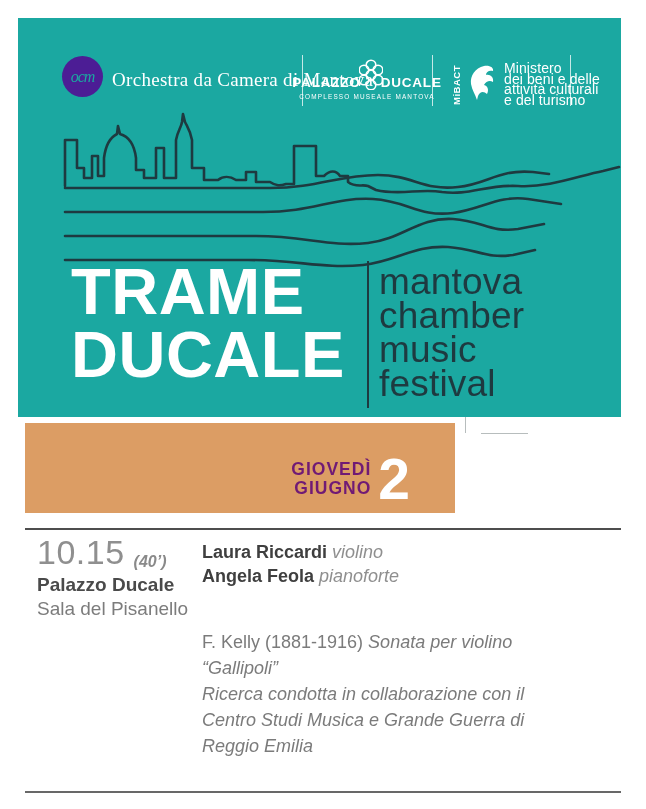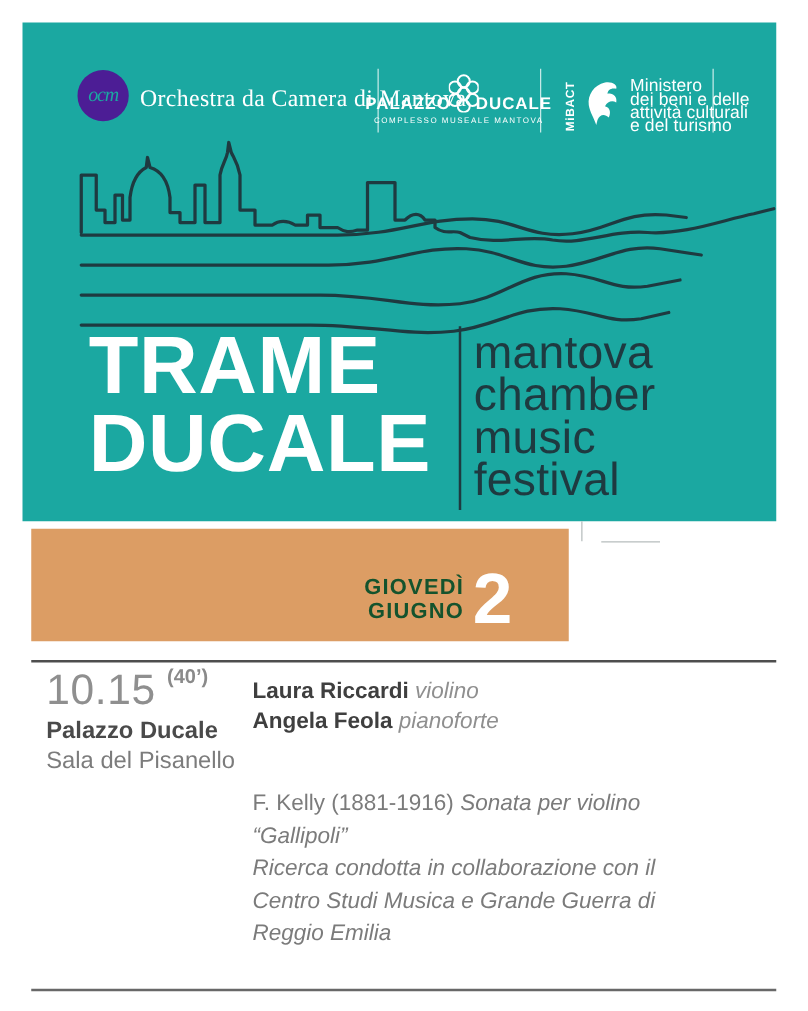--- a/index.html
+++ b/index.html
@@ -86,39 +86,39 @@
   .date-band {
     position:absolute; left:25px; top:423px; width:430px; height:90px;
     background:#DC9D64;
   }
   .band-inner {
     position:absolute; right:45px; top:32px;
     display:flex; align-items:center; gap:7px;
   }
   .weekday-col {
     display:flex; flex-direction:column; align-items:flex-end;
-    color:#14532d; font-size:17.5px; font-weight:600; letter-spacing:1px;
+    color:#701a75; font-size:17.5px; font-weight:600; letter-spacing:1px;
     line-height:19px;
   }
   .day-number {
     color:#ffffff; font-size:57px; font-weight:600; line-height:48px;
   }
   .mark-v { position:absolute; left:465px; top:417px; width:1px; height:16px; background:#b7bdbd; }
   .mark-h { position:absolute; left:481px; top:433px; width:47px; height:1px; background:#b7bdbd; }
 
   
   .rule { position:absolute; left:25px; width:596px; height:2px; }
   .rule-top { top:528px; background:#4e4e4e; }
   .rule-bottom { top:791px; background:#686868; }
 
   .left-col { position:absolute; left:37px; top:533px; width:165px; }
-  .time-row { display:flex; align-items:flex-start; }
+  .time-row { display:flex; align-items:flex-end; }
   .time-text { font-size:34px; color:#8f8f8f; letter-spacing:0.5px; line-height:38px; }
   .duration-text {
-    font-size:16px; color:#8a8a8a; font-weight:700;
+    font-size:16px; color:#8a8a8a; font-style:italic; font-weight:700;
     margin-left:9px;
   }
   .venue-text { font-size:19px; font-weight:700; color:#4a4a4a; line-height:24px; margin-top:2px; }
   .room-text { font-size:19px; color:#7c7c7c; line-height:24px; }
 
   .performers { position:absolute; left:202px; top:540px; }
   .performer-row { font-size:18px; line-height:24px; white-space:nowrap; }
   .performer-name { font-weight:700; color:#3f3f3f; }
   .performer-role { font-style:italic; color:#8f8f8f; }
 

